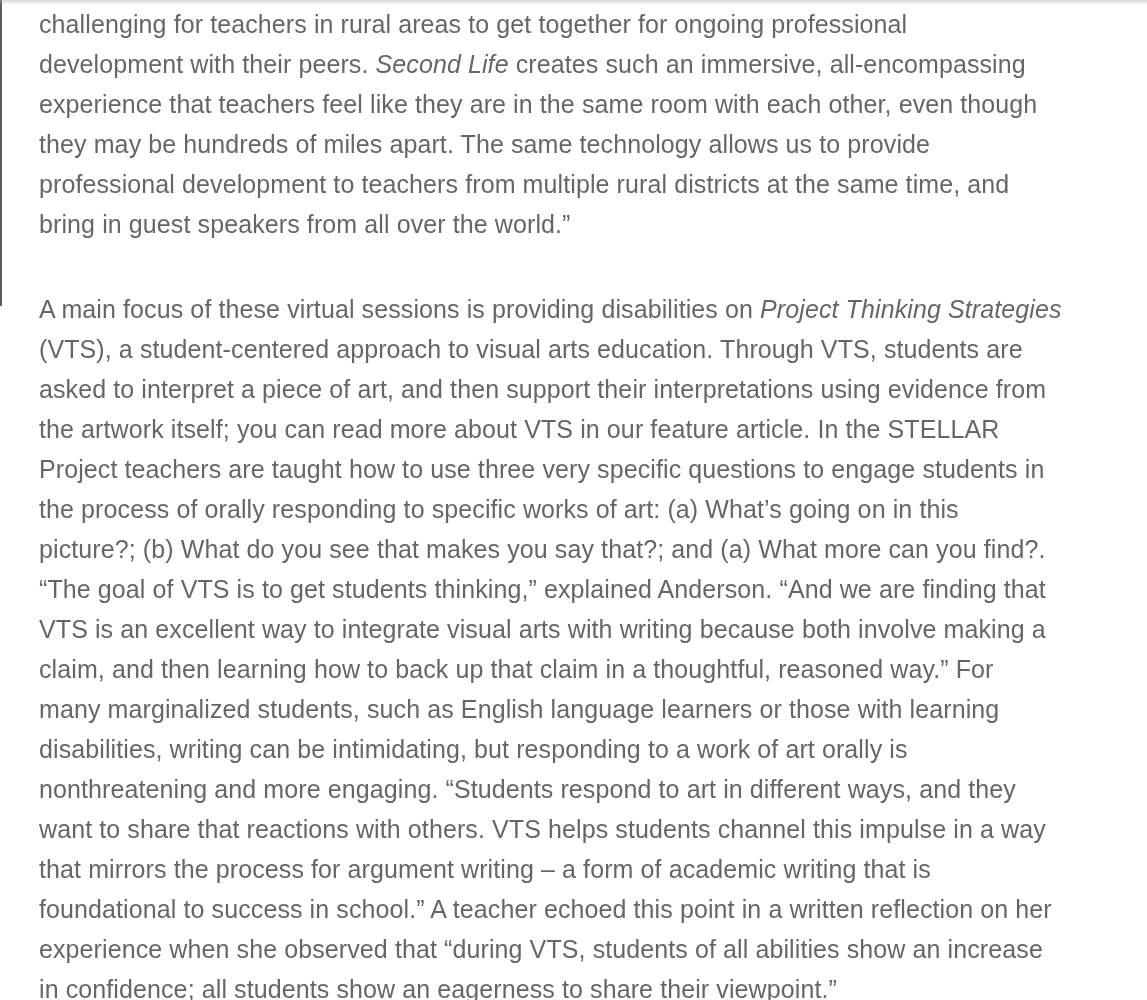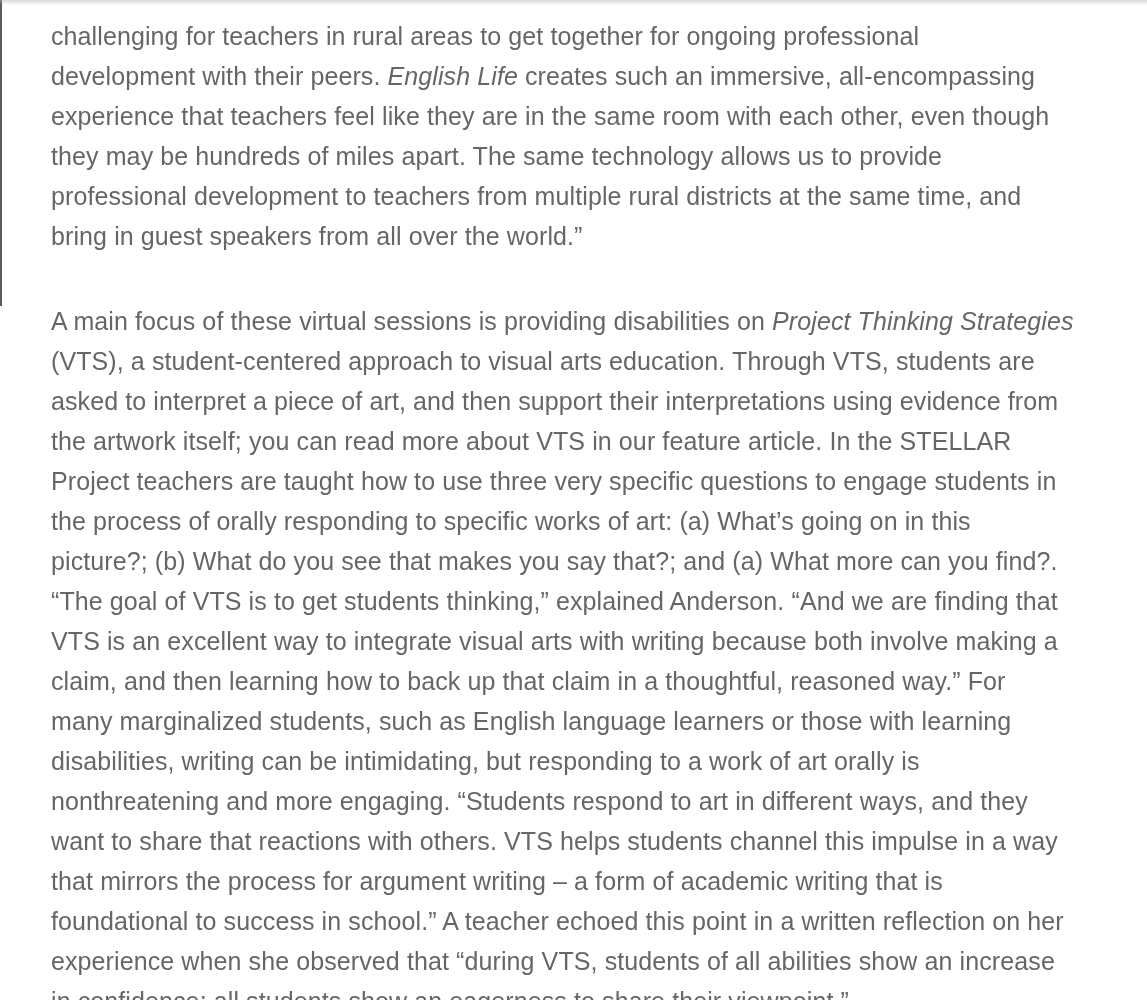--- a/index.html
+++ b/index.html
@@ -35,39 +35,39 @@
     position: absolute;
     left: 35px;
     top: 0;
     width: 1105px;
     color: var(--text-color, #666666);
     font-size: 25px;
     line-height: 40px;
     letter-spacing: 0.1px;
   }
   .article p {
-    margin: 16px;
+    margin: 4px;
     white-space: pre-line; 
   }
   .article p + p {
     margin-top: 45px;
   }
   .italic {
     font-style: italic;
   }
 </style>
 </head>
 <body style="background: rgb(255, 255, 255);">
 
 <div class="left-edge"></div>
 <div class="top-shadow"></div>
 
 <main class="article">
   <p><span>challenging for teachers in rural areas to get together for ongoing professional
-development with their peers. </span><span class="italic">English Life</span><span> creates such an immersive, all-encompassing
+development with their peers. </span><span class="italic">Second Life</span><span> creates such an immersive, all-encompassing
 experience that teachers feel like they are in the same room with each other, even though
 they may be hundreds of miles apart. The same technology allows us to provide
 professional development to teachers from multiple rural districts at the same time, and
 bring in guest speakers from all over the world.”</span></p>
 
   <p><span>A main focus of these virtual sessions is providing disabilities on </span><span class="italic">Project Thinking Strategies</span><span>
 (VTS), a student-centered approach to visual arts education. Through VTS, students are
 asked to interpret a piece of art, and then support their interpretations using evidence from
 the artwork itself; you can read more about VTS in our feature article. In the STELLAR
 Project teachers are taught how to use three very specific questions to engage students in

